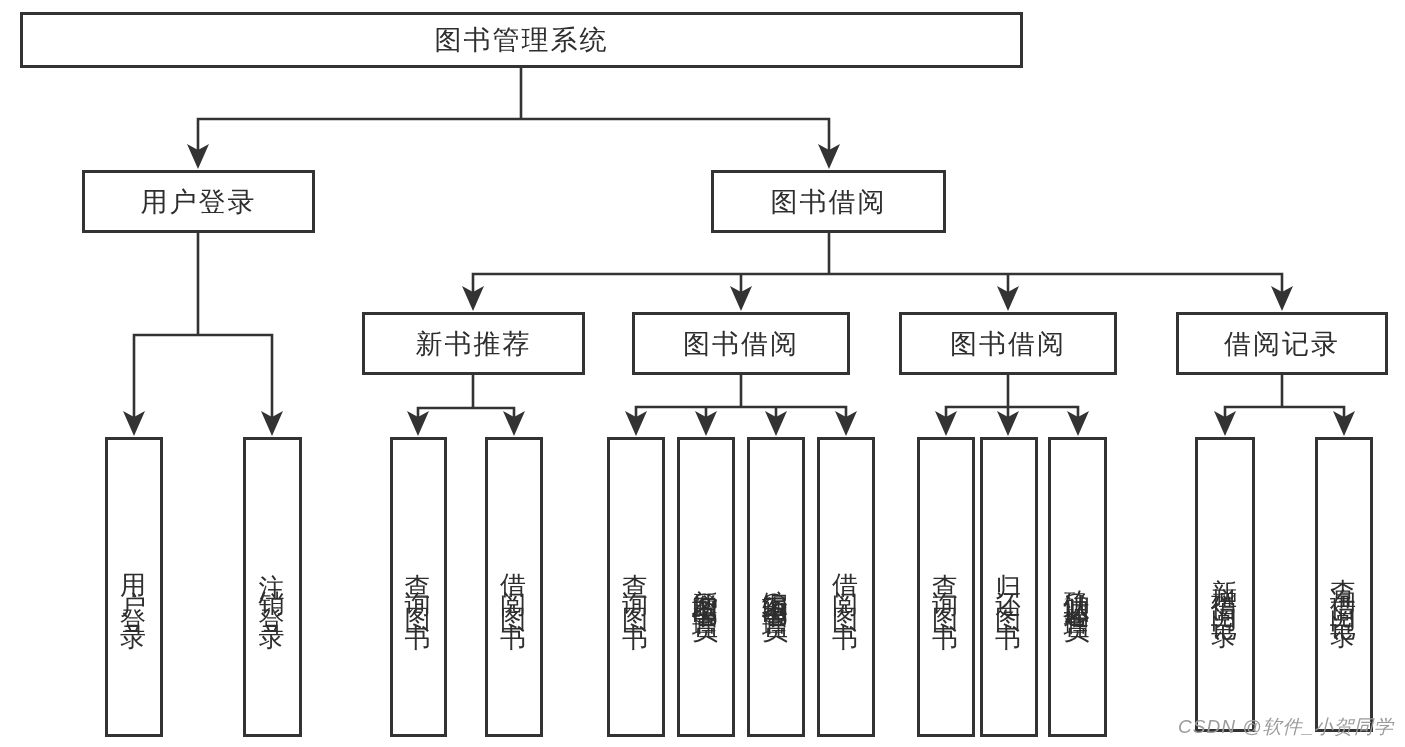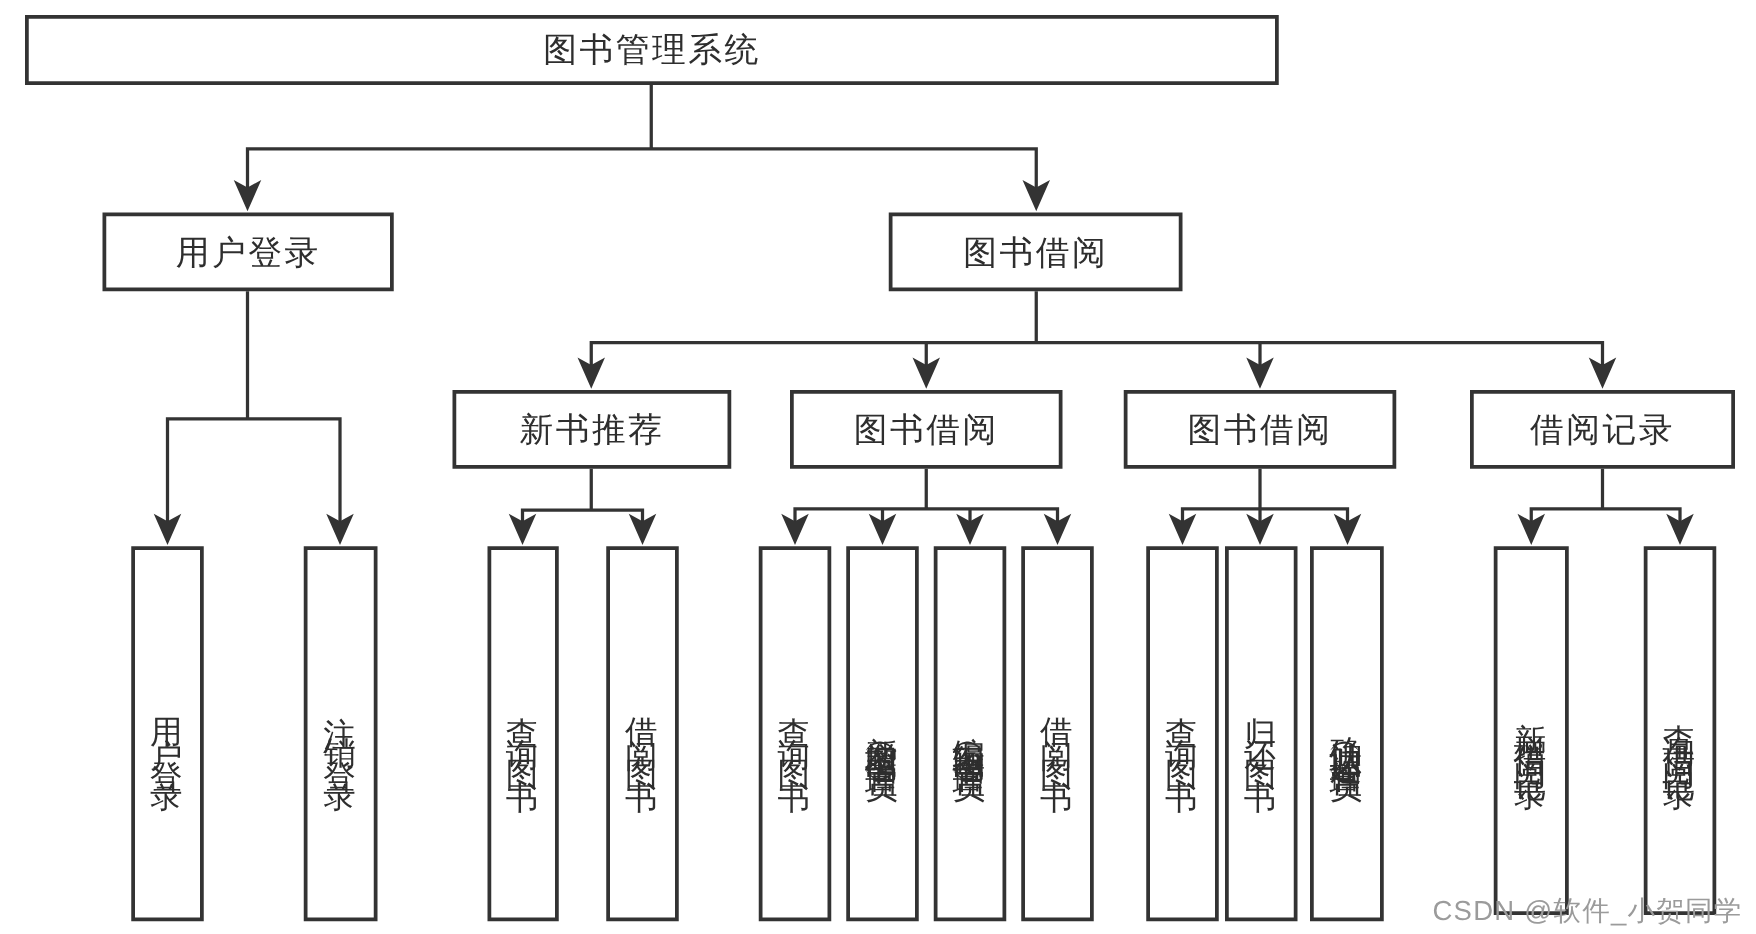--- a/index.html
+++ b/index.html
@@ -24,25 +24,26 @@
   }
   .hnode { font-size: 27px; letter-spacing: 2px; }
   .leaf  { writing-mode: vertical-rl; font-size: 26px; }
   .leaf.s { letter-spacing: 17px; }
   .leaf.m { letter-spacing: 9px; }
   .leaf.l { letter-spacing: 4px; }
   .watermark {
     position: absolute;
     right: 11px;
     top: 714px;
-    font-size: 22px;
+    font-size: 19px;
     letter-spacing: 1px;
     color: #9b9b9b;
     z-index: 5;
     white-space: nowrap;
+    font-style: italic;
   }
 </style>
 </head>
 <body>
 
 <div class="stage">
 
   <svg class="wires" viewBox="0 0 1405 747" xmlns="http://www.w3.org/2000/svg">
     <defs>
       <polygon id="ah" points="0,0 -11,-25 0,-19 11,-25" fill="#333333"></polygon>

